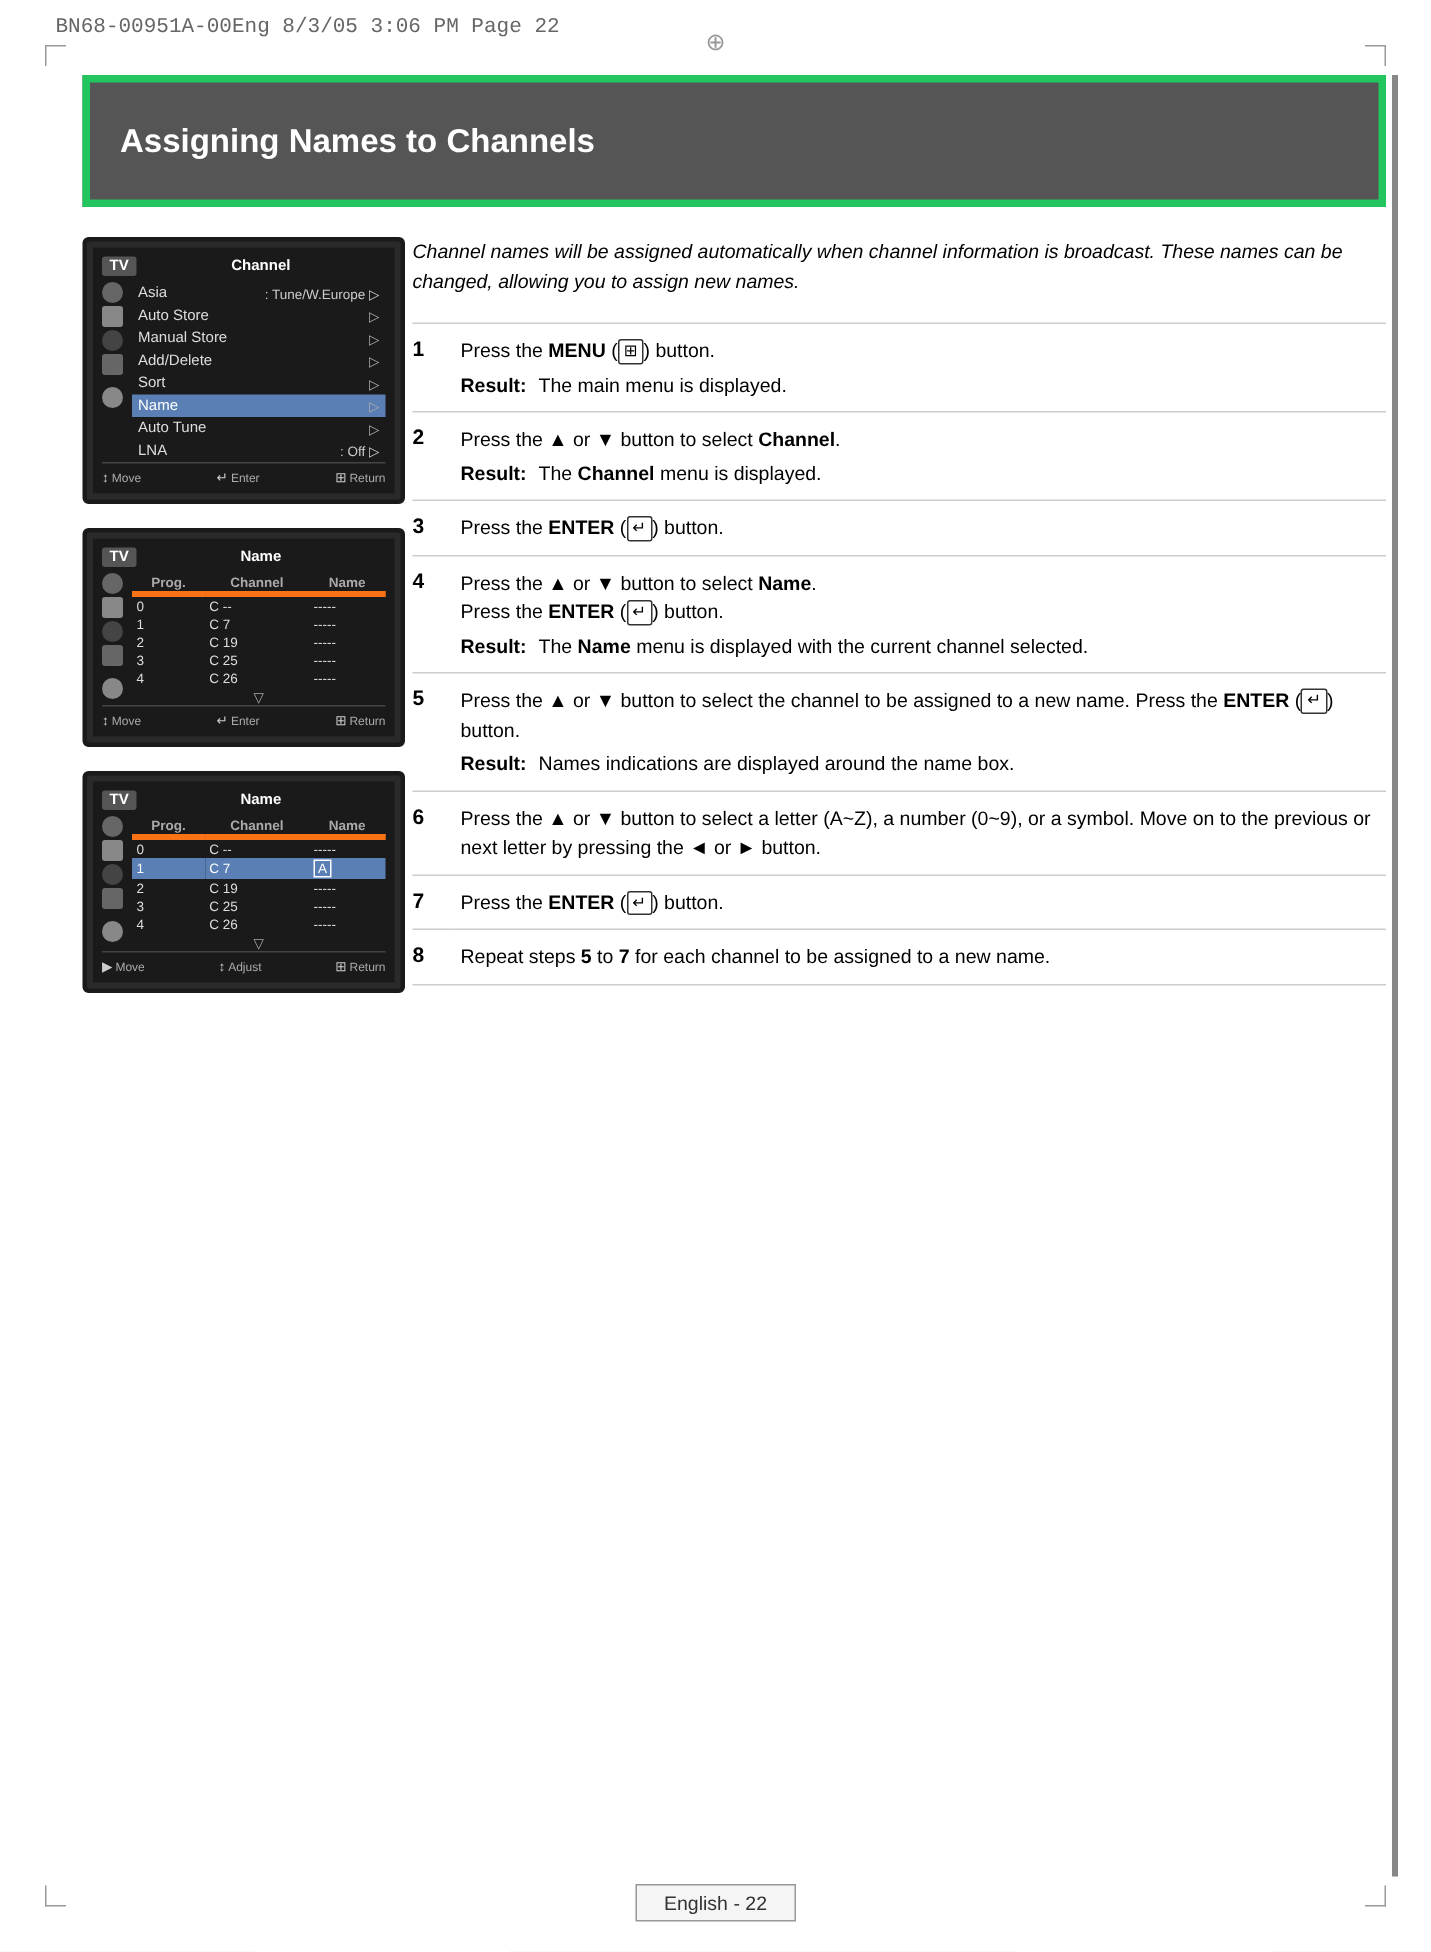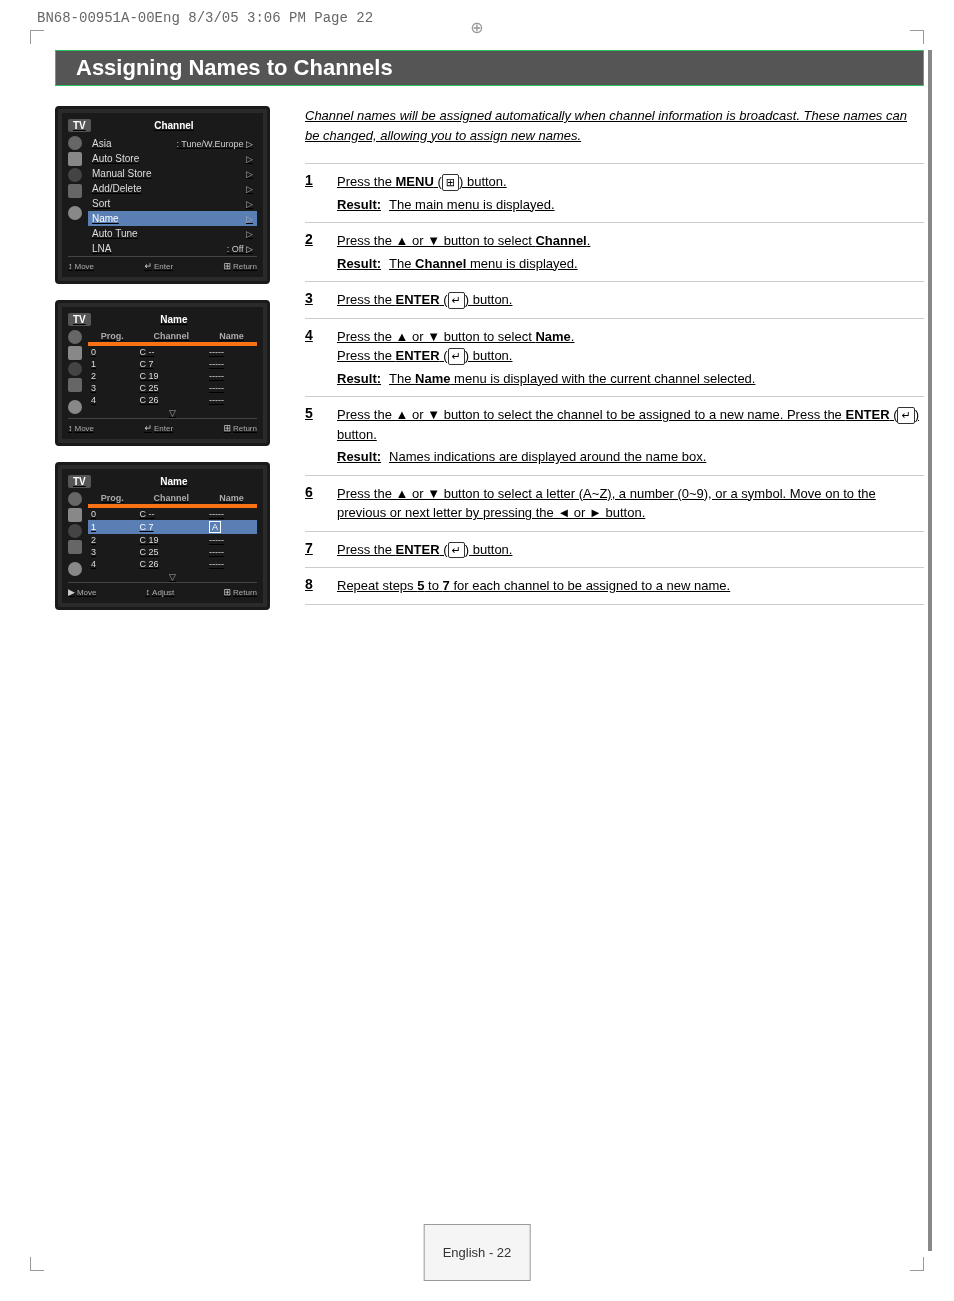--- a/index.html
+++ b/index.html
@@ -38,37 +38,35 @@
       position: absolute;
       top: 50px;
       left: 55px;
       right: 30px;
       bottom: 50px;
     }
 
     
     .title-box {
       background: #555;
-      padding: 4px 20px;
+      padding: 26px 20px;
       margin-bottom: 20px;
-      border: 1px solid #22c55e;
+      border: 5px solid #22c55e;
     }
 
     .title-box h1 {
       color: #fff;
       font-size: 22px;
       font-weight: bold;
       font-family: Arial, sans-serif;
     }
 
     
     .two-col {
       display: flex;
-      gap: 30px;
-      text-decoration: underline;
     }
 
     .left-col {
       width: 220px;
       flex-shrink: 0;
     }
 
     .right-col {
       flex: 1;
     }
@@ -260,21 +258,21 @@
 
     
     .page-footer {
       position: absolute;
       bottom: 20px;
       left: 50%;
       transform: translateX(-50%);
       font-size: 13px;
       color: #333;
       border: 1px solid #999;
-      padding: 20px 18px;
+      padding: 4px 18px;
       background: #f5f5f5;
     }
 
     
     .right-edge {
       position: absolute;
       right: 22px;
       top: 50px;
       bottom: 50px;
       width: 4px;

